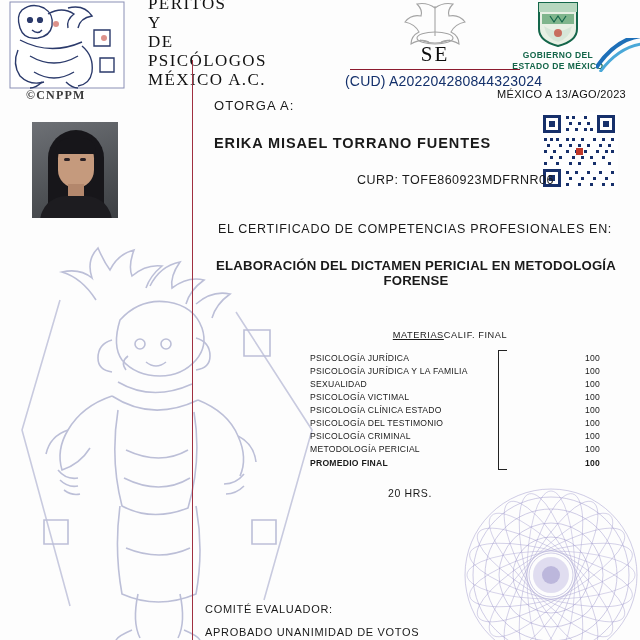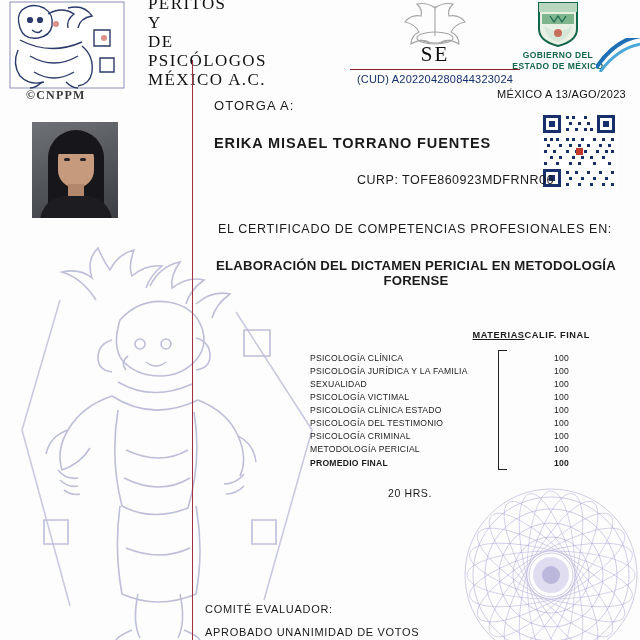--- a/index.html
+++ b/index.html
@@ -90,21 +90,21 @@
     color: #0d0d0d;
     margin-top: -4px;
   }
   .sep-rule {
     width: 170px;
     height: 1px;
     background: #8c1b2f;
     margin: 2px auto 3px auto;
   }
   .cud {
-    font-size: 11px;
+    font-size: 14px;
     color: #13306b;
     letter-spacing: .2px;
     white-space: nowrap;
   }
 
   
   .edomex {
     position: absolute;
     left: 498px;
     top: 0px;
@@ -250,35 +250,35 @@
   .grades {
     position: absolute;
     left: 310px;
     top: 330px;
     width: 290px;
     font-size: 8.6px;
     letter-spacing: .25px;
   }
   .grades .hdr {
     display: flex;
-    justify-content: flex-end;
-    font-weight: bold;
+    justify-content: center;
+    font-weight: normal;
     font-size: 9.2px;
     margin-bottom: 12px;
   }
   .grades .hdr .h1 { text-decoration: underline; letter-spacing:.6px;}
   .grades .hdr .h2 { letter-spacing:.6px; padding-right: 10px;}
   .rows { position: relative; }
   .row {
     display: flex;
     justify-content: space-between;
     line-height: 1.52;
   }
   .row .sub { white-space: nowrap; }
-  .row .cal { width: 46px; text-align: left; }
+  .row .cal { width: 46px; text-align: right; }
   .row.final .sub, .row.final .cal { font-weight: bold; }
   .brace {
     position: absolute;
     left: 188px;
     top: -2px;
     width: 8px;
     height: 118px;
     border-left: 1px solid #222;
     border-top: 1px solid #222;
     border-bottom: 1px solid #222;
@@ -556,21 +556,21 @@
   <div class="program">ELABORACIÓN DEL DICTAMEN PERICIAL EN METODOLOGÍA FORENSE</div>
 
   <div class="grades">
     <div class="hdr">
       <span class="h1">MATERIAS</span>
       <span class="h2">CALIF.  FINAL</span>
     </div>
     <div class="rows">
       <div class="brace"></div>
       <div class="row">
-        <span class="sub">PSICOLOGÍA CLÍNICA</span>
+        <span class="sub">PSICOLOGÍA JURÍDICA</span>
         <span class="cal">100</span>
       </div>
       <div class="row">
         <span class="sub">PSICOLOGÍA JURÍDICA Y LA FAMILIA</span>
         <span class="cal">100</span>
       </div>
       <div class="row">
         <span class="sub">SEXUALIDAD</span>
         <span class="cal">100</span>
       </div>

